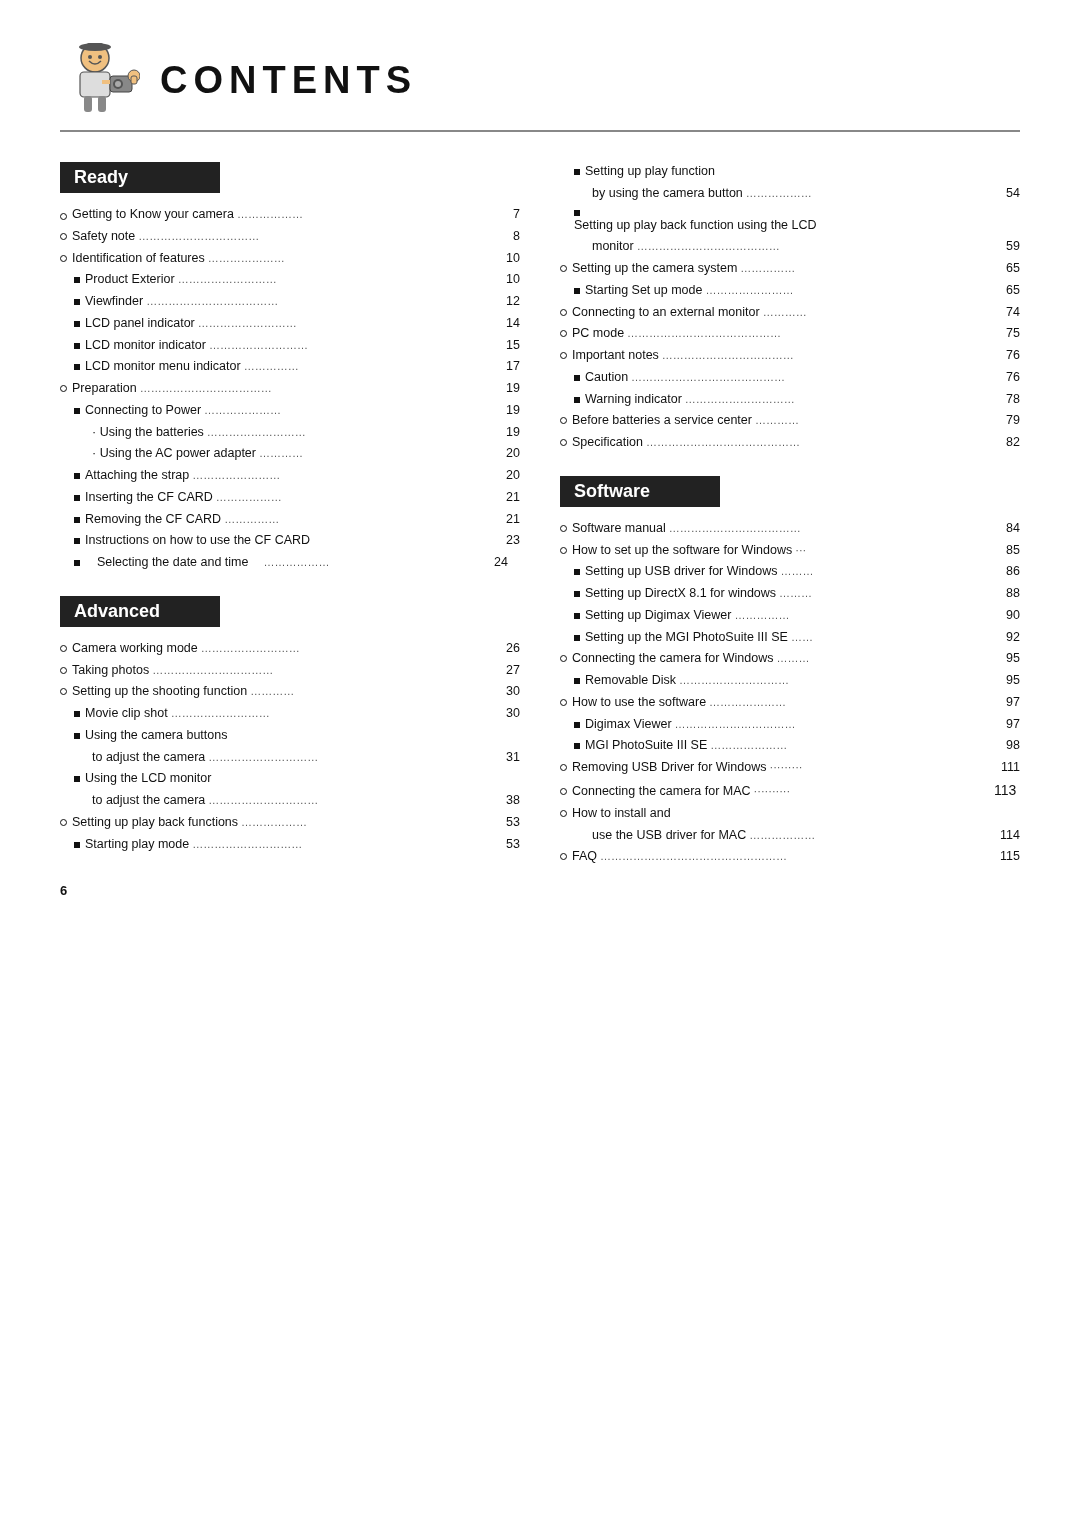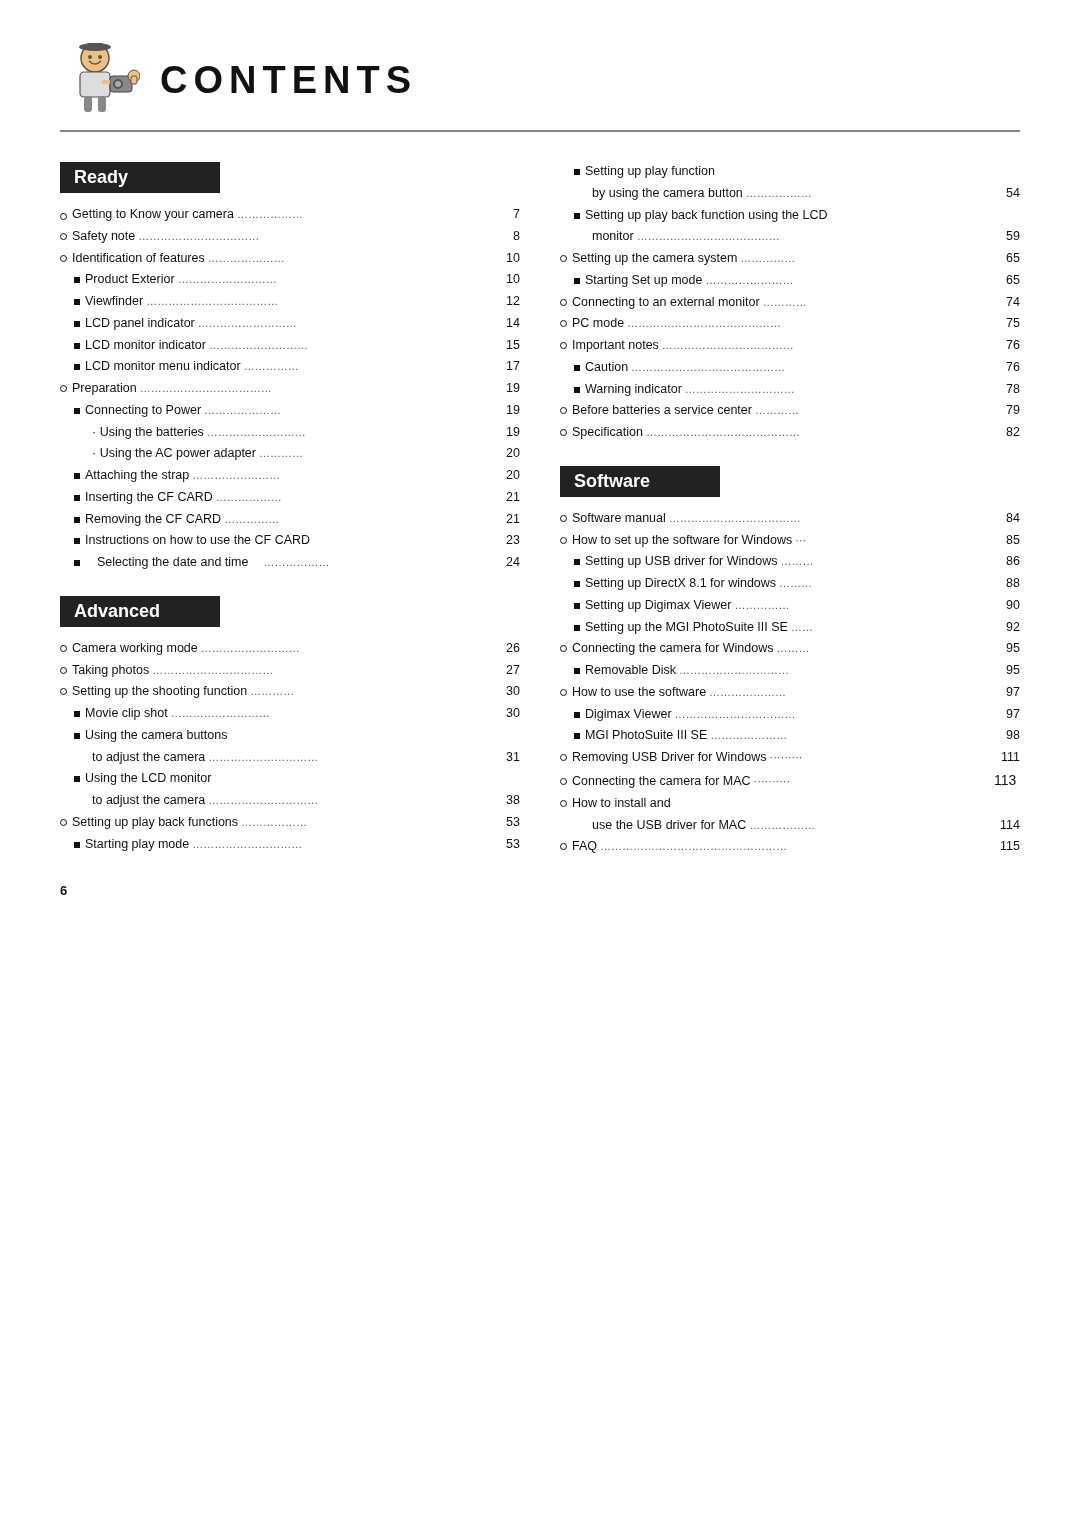--- a/index.html
+++ b/index.html
@@ -203,21 +203,21 @@
           <li class="toc-item" style="padding-left: 14px;">
             <span style="width: 6px; height: 6px; background: rgb(17, 17, 17); display: inline-block; flex-shrink: 0; margin-right: 5px; margin-top: 4px;"></span>
             <span style="white-space: nowrap;">Instructions on how to use the CF CARD</span>
             <span style="flex: 1 1 0%; overflow: hidden; white-space: nowrap; color: rgb(85, 85, 85); font-size: 11px; margin: 0px 3px;"> </span>
             <span style="flex-shrink: 0; min-width: 26px; text-align: right; font-size: 12.5px;">23</span>
           </li>
           <li class="toc-item" style="padding-left: 14px; gap: 12px;">
             <span style="width: 6px; height: 6px; background: rgb(17, 17, 17); display: inline-block; flex-shrink: 0; margin-right: 5px; margin-top: 4px;"></span>
             <span style="white-space: nowrap;">Selecting the date and time</span>
             <span style="flex: 1 1 0%; overflow: hidden; white-space: nowrap; color: rgb(85, 85, 85); font-size: 11px; margin: 0px 3px;">………………</span>
-            <span style="flex-shrink: 0; min-width: 26px; text-align: right; font-size: 12.5px;">24</span>
+            <span style="flex-shrink: 0; min-width: 26px; font-size: 12.5px;">24</span>
           </li>
         </ul>
     </div>
 
     <div class="section-block">
       <div class="section-title">Advanced</div>
       <ul class="toc-list">
       <li class="toc-item" style="padding-left: 0px;">
             <span style="width: 7px; height: 7px; border-radius: 50%; border: 1.5px solid rgb(17, 17, 17); display: inline-block; flex-shrink: 0; margin-right: 5px; margin-top: 4px;"></span>
             <span style="white-space: nowrap;">Camera working mode</span>
@@ -287,21 +287,21 @@
       <li class="toc-item" style="padding-left: 14px;">
             <span style="width: 6px; height: 6px; background: rgb(17, 17, 17); display: inline-block; flex-shrink: 0; margin-right: 5px; margin-top: 4px;"></span>
             <span style="white-space: nowrap;">Setting up play function</span>
           </li>
           <li class="toc-item" style="padding-left: 22px;">
             <span style="width: 10px; display: inline-block; flex-shrink: 0;"></span>
             <span style="white-space: nowrap;">by using the camera button</span>
             <span style="flex: 1 1 0%; overflow: hidden; white-space: nowrap; color: rgb(85, 85, 85); font-size: 11px; margin: 0px 3px;">………………</span>
             <span style="flex-shrink: 0; min-width: 26px; text-align: right; font-size: 12.5px;">54</span>
           </li>
-          <li class="toc-item" style="padding-left: 14px;">
+          <li class="toc-item" style="padding-left: 14px; flex-direction: column;">
             <span style="width: 6px; height: 6px; background: rgb(17, 17, 17); display: inline-block; flex-shrink: 0; margin-right: 5px; margin-top: 4px;"></span>
             <span style="white-space: nowrap;">Setting up play back function using the LCD</span>
           </li>
           <li class="toc-item" style="padding-left: 22px;">
             <span style="width: 10px; display: inline-block; flex-shrink: 0;"></span>
             <span style="white-space: nowrap;">monitor</span>
             <span style="flex: 1 1 0%; overflow: hidden; white-space: nowrap; color: rgb(85, 85, 85); font-size: 11px; margin: 0px 3px;">…………………………………</span>
             <span style="flex-shrink: 0; min-width: 26px; text-align: right; font-size: 12.5px;">59</span>
           </li>
           <li class="toc-item" style="padding-left: 0px;">

